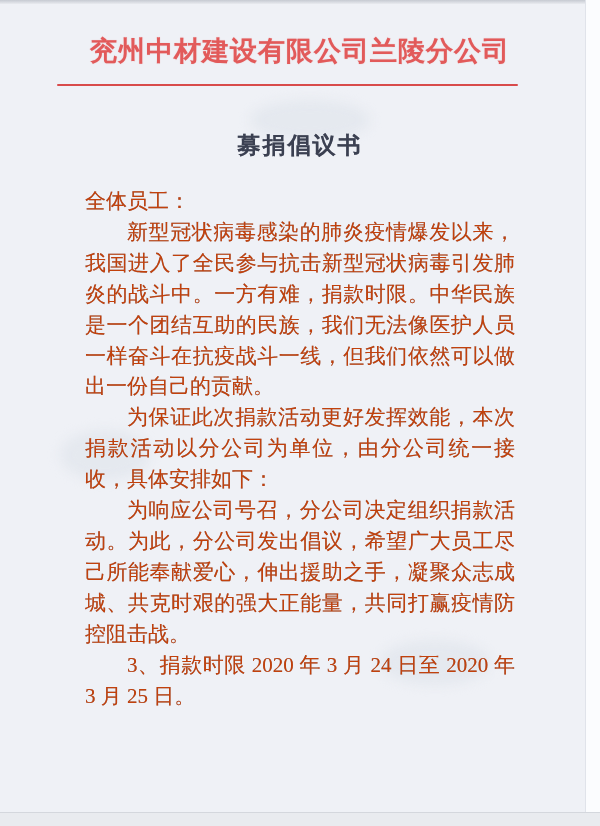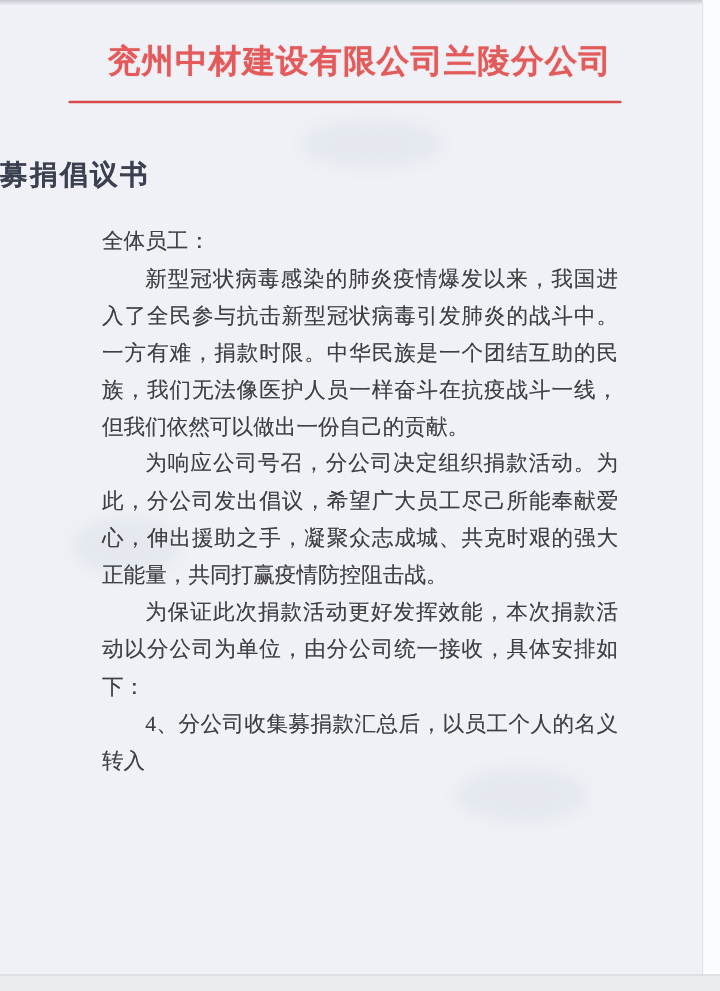--- a/index.html
+++ b/index.html
@@ -60,33 +60,34 @@
     position: absolute;
     top: 84px; left: 57px;
     width: 461px; height: 2px;
     background: #d84b4b;
     border-radius: 1px;
   }
   .doc-title {
     position: absolute;
     top: 130px; left: 0;
     width: 600px;
+    text-align: center;
     font-weight: bold;
     font-size: 23px;
     letter-spacing: 2px;
     color: #3b4051;
     text-shadow: 0 0 0.5px rgba(59,64,81,0.6);
   }
   .body-text {
     position: absolute;
     top: 186px; left: 85px;
     width: 430px;
-    font-size: 18px;
+    font-size: 21px;
     line-height: 30.9px;
-    color: #404040;
+    color: #c2410c;
     text-shadow: 0 0 0.5px rgba(79,84,104,0.55);
   }
   .salutation {
     text-align: left;
   }
   .body-text p {
     margin: 0;
     text-indent: 2em;
     text-align: justify;
     text-align-last: left;
@@ -110,24 +111,24 @@
 
   <div class="letterhead-rule"></div>
 
   <div class="doc-title">募捐倡议书</div>
 
   <div class="body-text">
     <div class="salutation">全体员工：</div>
     <div>
   <p>新型冠状病毒感染的肺炎疫情爆发以来，我国进入了全民参与抗击新型冠状病毒引发肺炎的战斗中。一方有难，捐款时限。中华民族是一个团结互助的民族，我们无法像医护人员一样奋斗在抗疫战斗一线，但我们依然可以做出一份自己的贡献。</p>
 
+  <p>为保证此次捐款活动更好发挥效能，本次捐款活动以分公司为单位，由分公司统一接收，具体安排如下：</p>
+
   <p>为响应公司号召，分公司决定组织捐款活动。为此，分公司发出倡议，希望广大员工尽己所能奉献爱心，伸出援助之手，凝聚众志成城、共克时艰的强大正能量，共同打赢疫情防控阻击战。</p>
-
-  <p>为保证此次捐款活动更好发挥效能，本次捐款活动以分公司为单位，由分公司统一接收，具体安排如下：</p>
 
 
 
+  <p>3、捐款时限 2020 年 3 月 24 日至 2020 年 3 月 25 日。</p>
 
-  <p>4、分公司收集募捐款汇总后，以员工个人的名义转入</p>
 </div>
   </div>
 
 </div>
 
 </body></html>

